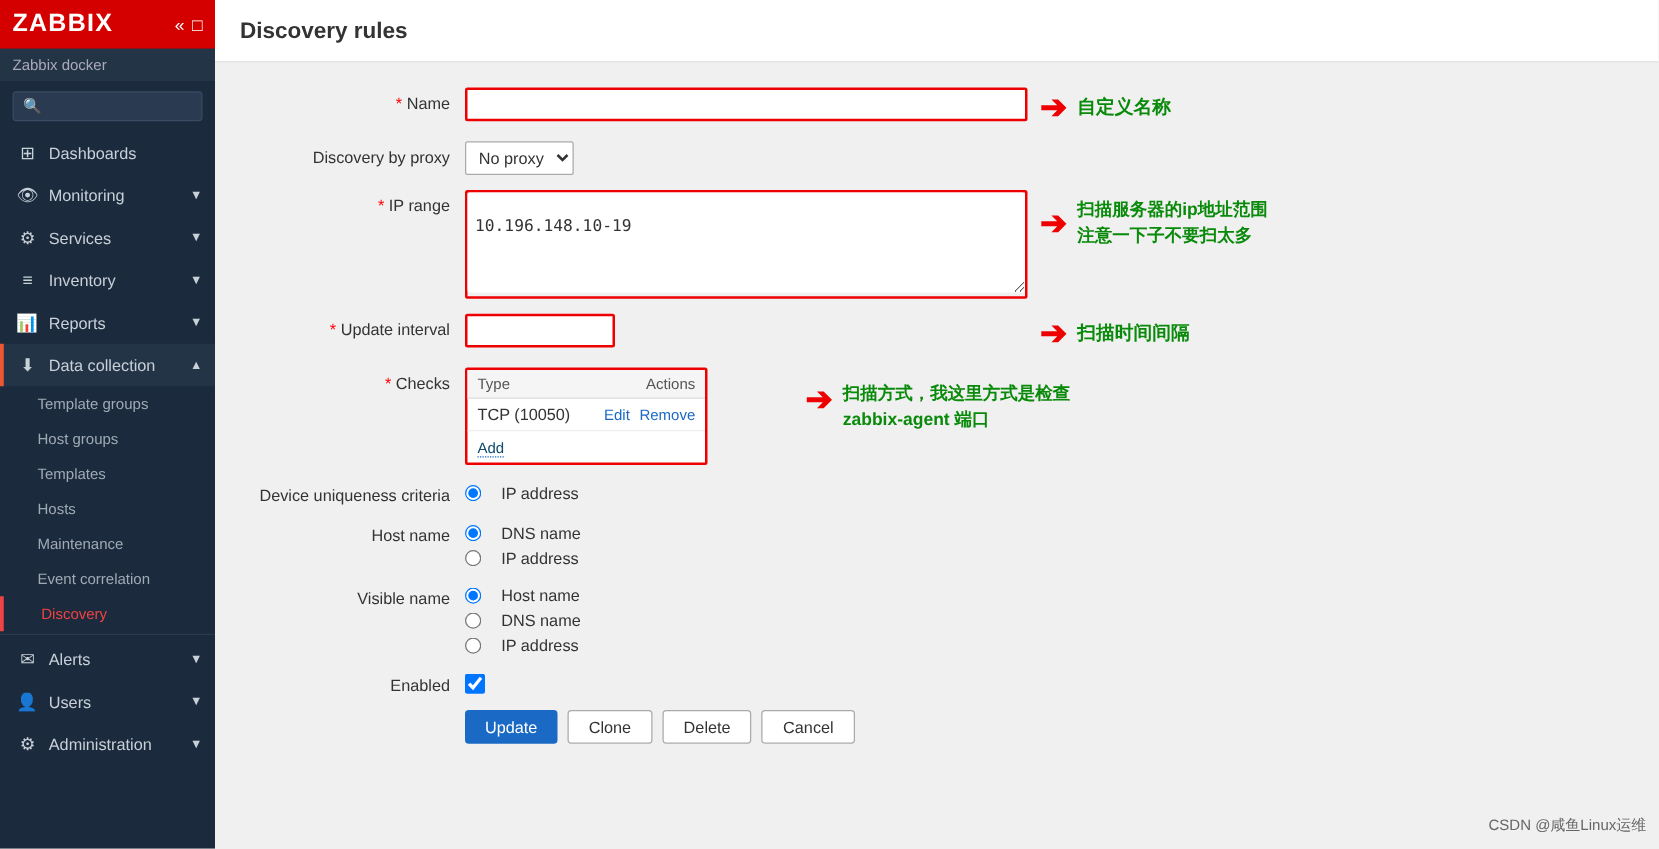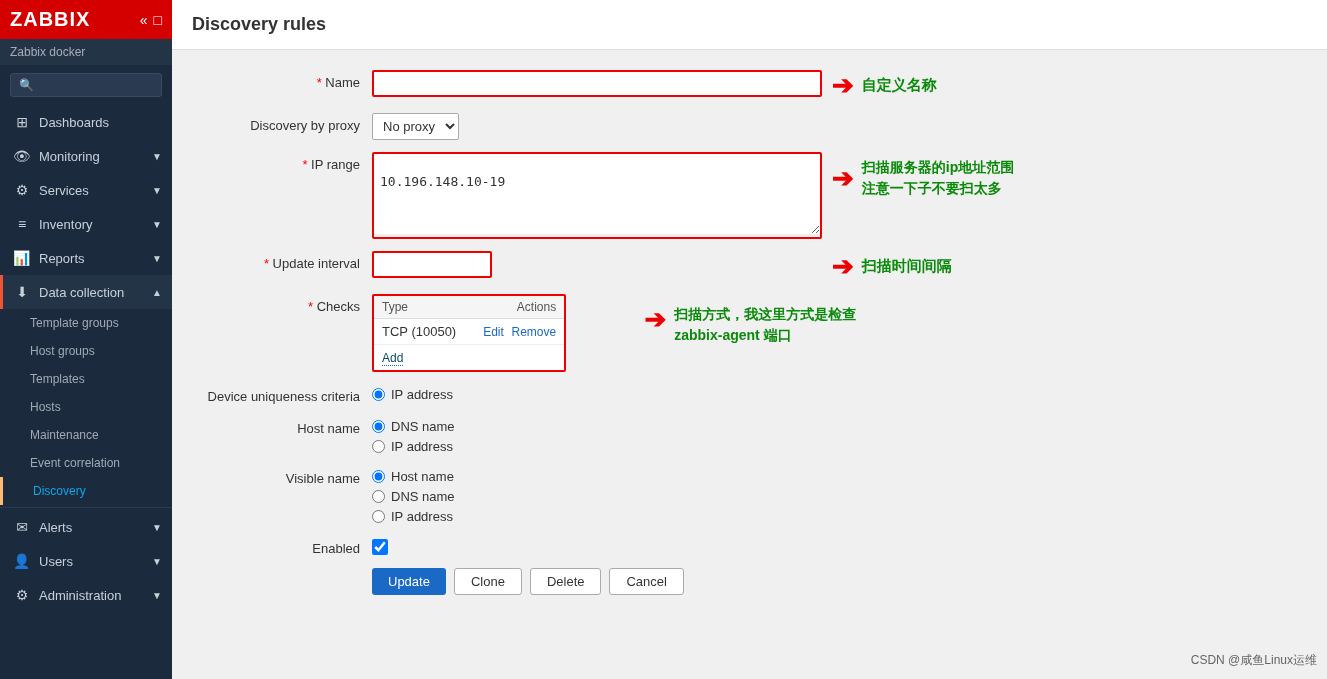--- a/index.html
+++ b/index.html
@@ -175,21 +175,21 @@
       color: #1a69c4;
       text-decoration: none;
       margin-left: 4px;
       font-size: 12px;
     }
     .checks-add { padding: 5px 8px; }
     .checks-add a { color: #0c4a6e; text-decoration: none; font-size: 12px; border-bottom: 1px dotted #1a69c4; }
 
     
     .radio-group { display: flex; flex-direction: column; gap: 5px; padding-top: 3px; }
-    .radio-item { display: flex; align-items: center; gap: 6px; font-size: 13px; color: #333; }
+    .radio-item { display: flex; align-items: center; gap: 16px; font-size: 13px; color: #333; }
     .radio-item input[type="radio"] { margin: 0; }
 
     
     .checkbox-item { display: flex; align-items: center; gap: 6px; font-size: 13px; color: #333; padding-top: 3px; }
 
     
     .action-buttons { display: flex; gap: 8px; margin-top: 10px; margin-left: 180px; }
     .btn {
       padding: 5px 16px;
       border: none;
@@ -277,21 +277,21 @@
   </div>
   <div class="sidebar-sub-item">
     <span>Hosts</span>
   </div>
   <div class="sidebar-sub-item">
     <span>Maintenance</span>
   </div>
   <div class="sidebar-sub-item">
     <span>Event correlation</span>
   </div>
-  <div class="sidebar-sub-item active" style="border-left:3px solid #fdba74; color:#0ea5e9;">
+  <div class="sidebar-sub-item active" style="border-left:3px solid #ef4444; color:#ef4444;">
     <span>Discovery</span>
   </div>
 
   <div class="sidebar-divider"></div>
   <div class="sidebar-nav-item">
     <span class="nav-icon">✉</span>
     <span>Alerts</span>
     <span class="arrow">▼</span>
   </div>
   <div class="sidebar-nav-item">

